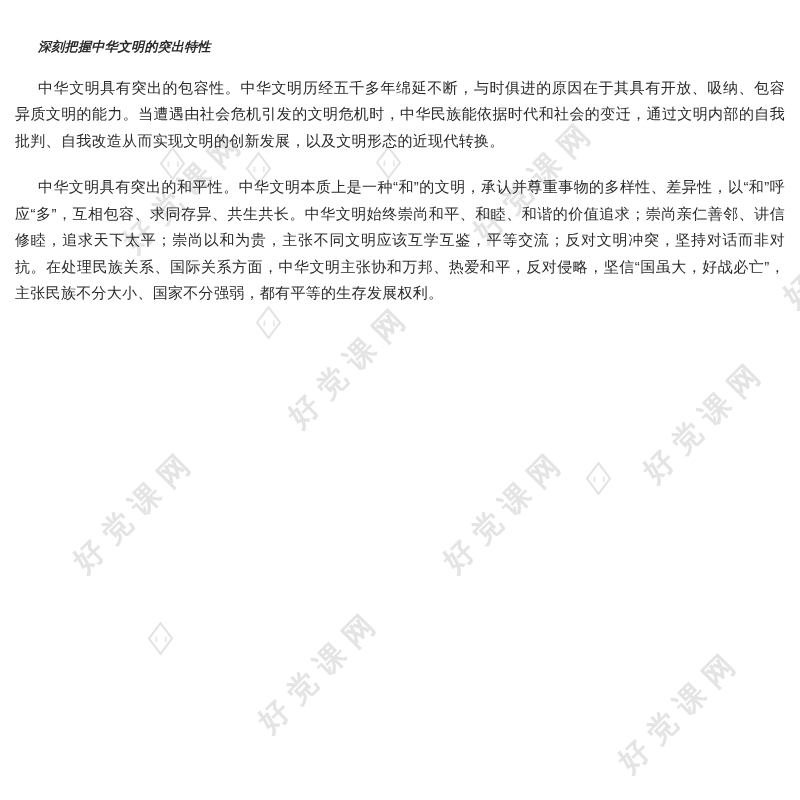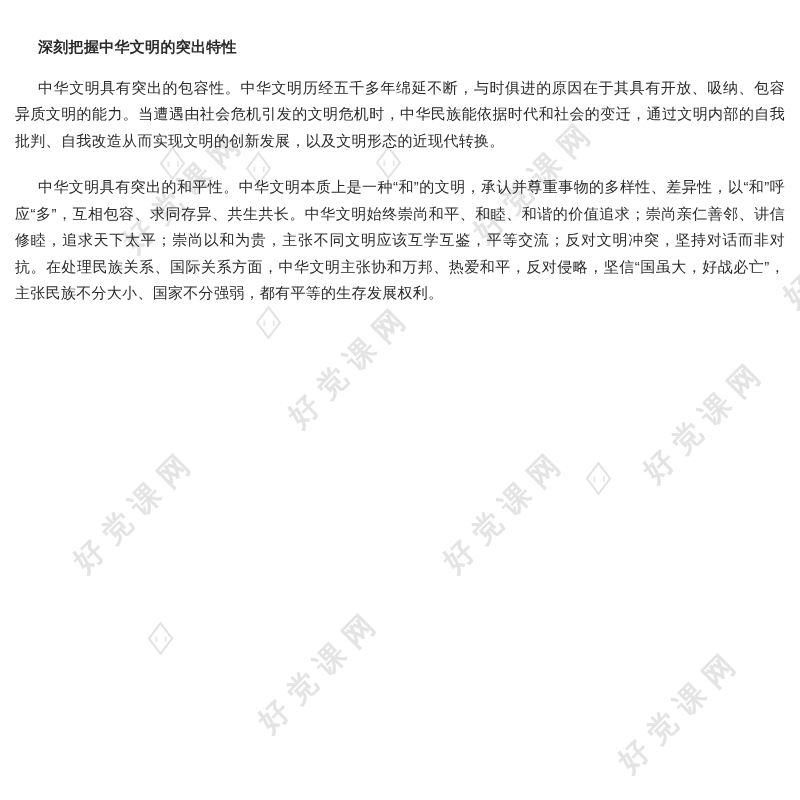--- a/index.html
+++ b/index.html
@@ -65,25 +65,26 @@
   .doc p {
     margin: 0 0 20px 0;
     font-size: 15px;
     line-height: 26.5px;
     text-align: justify;
     text-indent: 23px;
     letter-spacing: 0.3px;
   }
   .doc h2 {
     margin: 22px 0 14px 0;
-    font-size: 15px;
+    font-size: 13px;
     line-height: 26.5px;
     font-weight: bold;
     text-indent: 23px;
     letter-spacing: 0.3px;
+    font-style: italic;
   }
 </style>
 </head>
 <body>
 
 <div class="page">
 
   <div class="watermark-layer">
     <span class="wm" style="left:105px; top:170px;">好党课网</span>
     <span class="wm" style="left:455px; top:160px;">好党课网</span>

